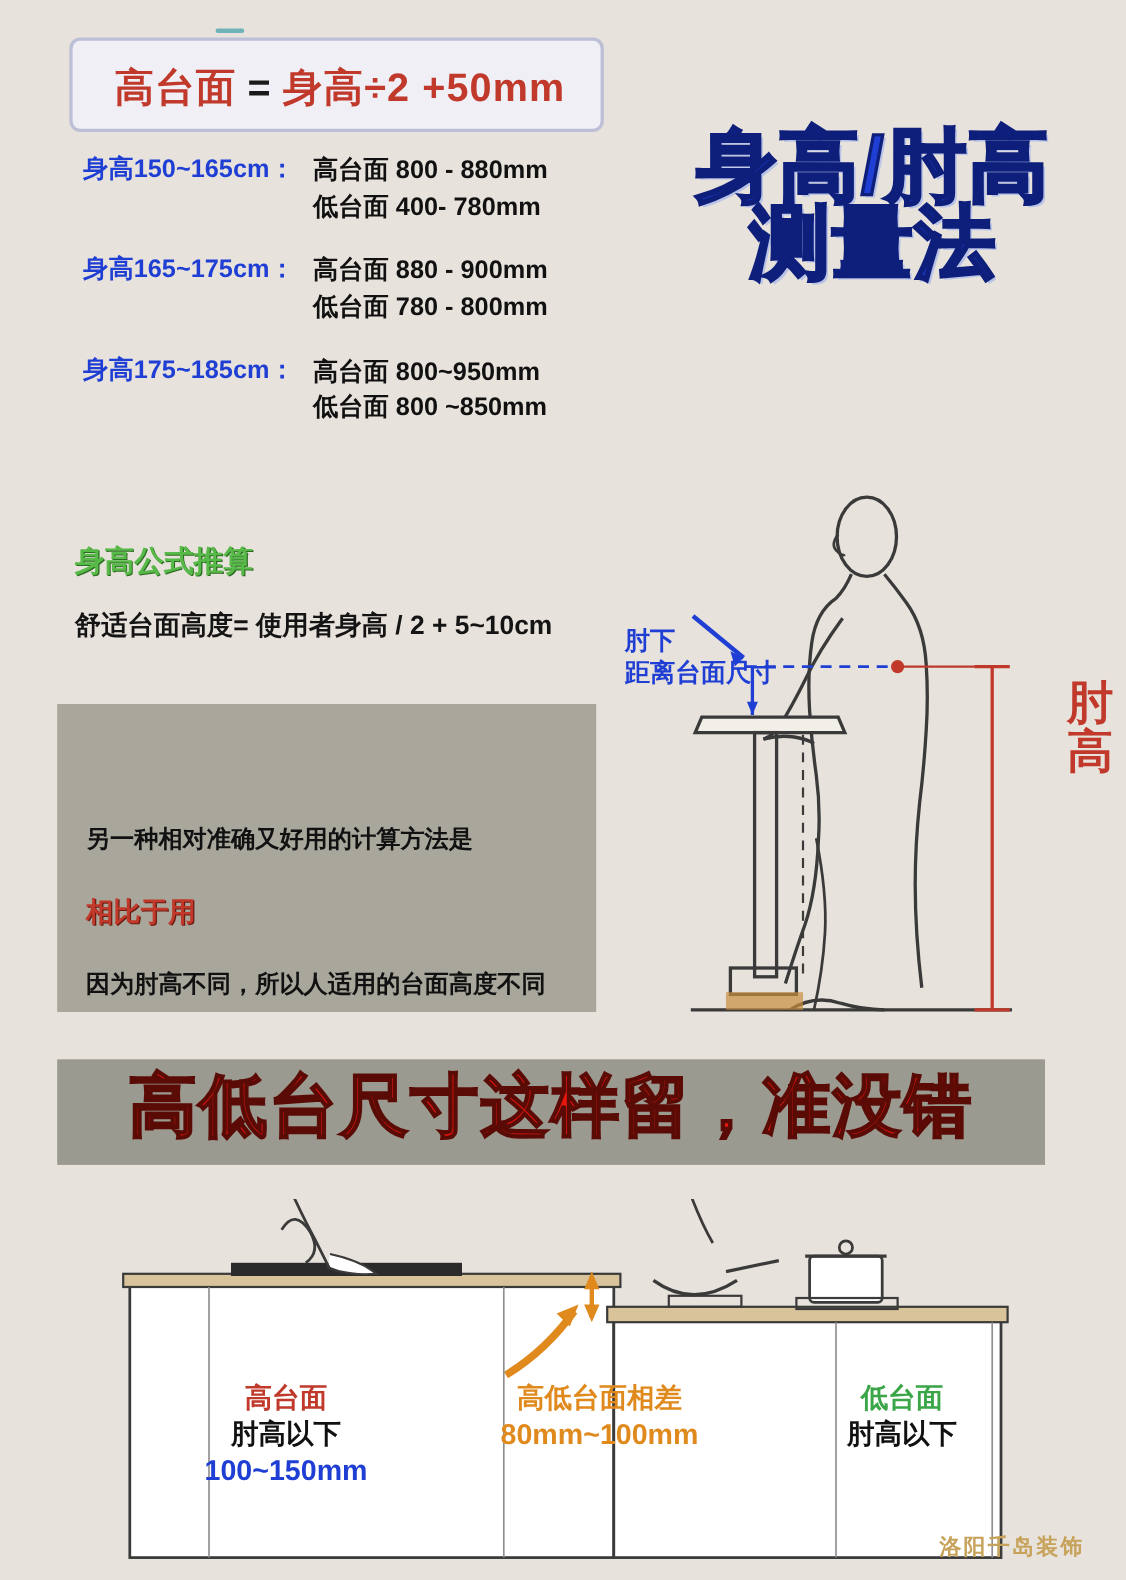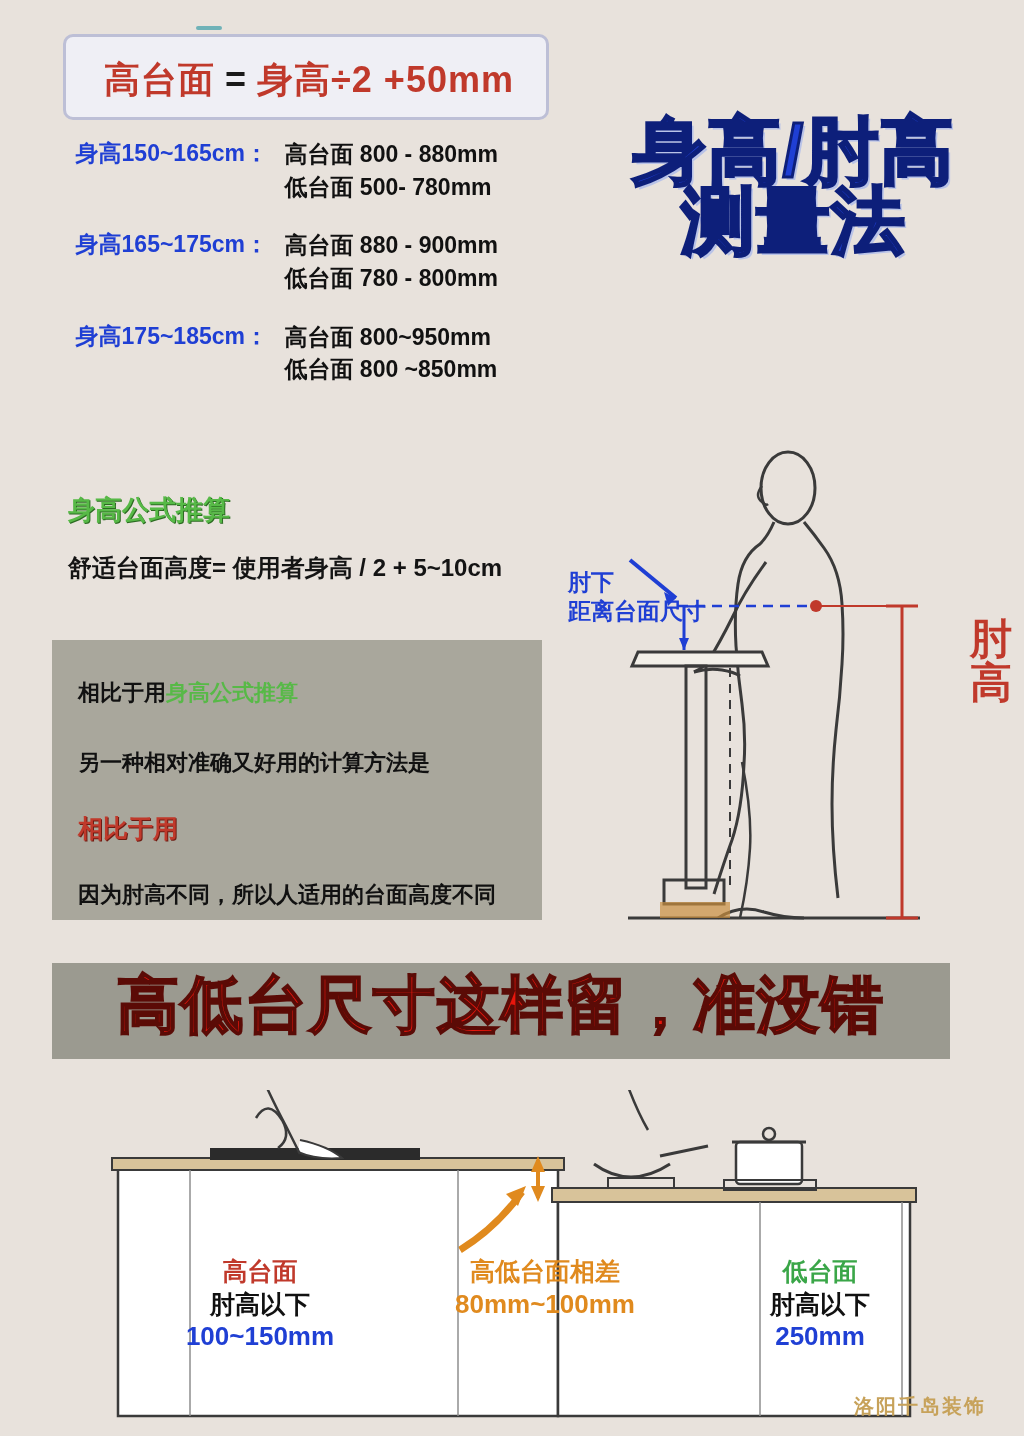--- a/index.html
+++ b/index.html
@@ -141,21 +141,21 @@
   <div class="bigtitle">
     <div>身高/肘高</div>
     <div>测量法</div>
   </div>
 
   <div class="table">
     <div class="trow">
       <span class="tkey">身高150~165cm：</span>
       <span class="tvals">
         <div class="tval">高台面 800 - 880mm</div>
-        <div class="tval">低台面 500- 780mm</div>
+        <div class="tval">低台面 400- 780mm</div>
       </span>
     </div>
     <div class="trow">
       <span class="tkey">身高165~175cm：</span>
       <span class="tvals">
         <div class="tval">高台面 880 - 900mm</div>
         <div class="tval">低台面 780 - 800mm</div>
       </span>
     </div>
     <div class="trow">
@@ -164,23 +164,20 @@
         <div class="tval">高台面 800~950mm</div>
         <div class="tval">低台面 800 ~850mm</div>
       </span>
     </div>
   </div>
 
   <div class="green-head">身高公式推算</div>
   <div class="formula2">舒适台面高度= 使用者身高 / 2 + 5~10cm</div>
 
   <div class="grey-panel">
-    <div class="gp-line gp1">
-      <span>相比于用</span><span class="green-in">身高公式推算</span>
-    </div>
     <div class="gp-line gp2">另一种相对准确又好用的计算方法是</div>
     <div class="gp-line gp3">相比于用</div>
     <div class="gp-line gp4">因为肘高不同，所以人适用的台面高度不同</div>
   </div>
 
   <svg class="figure" viewBox="0 0 420 500">
 
     <line x1="38" y1="478" x2="330" y2="478" stroke="#3a3a3a" stroke-width="3"></line>
 
     <ellipse cx="198" cy="48" rx="27" ry="36" fill="none" stroke="#3a3a3a" stroke-width="3"></ellipse>
@@ -271,18 +268,17 @@
     <div class="t3">100~150mm</div>
   </div>
   <div class="cap cap-diff">
     <div class="t1">高低台面相差</div>
     <div class="t2"></div>
     <div class="t3">80mm~100mm</div>
   </div>
   <div class="cap cap-low">
     <div class="t1">低台面</div>
     <div class="t2">肘高以下</div>
-    <div class="t3">250mm</div>
   </div>
 
   <div class="watermark">洛阳千岛装饰</div>
 
 </div>
 
 </body></html>

